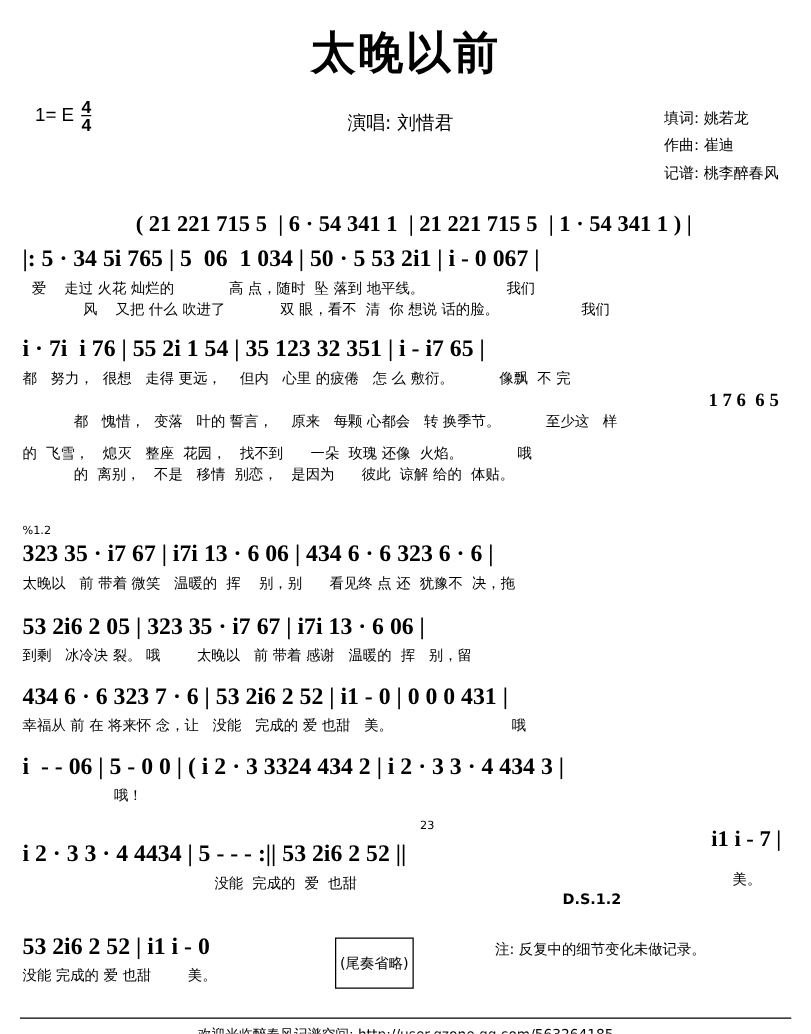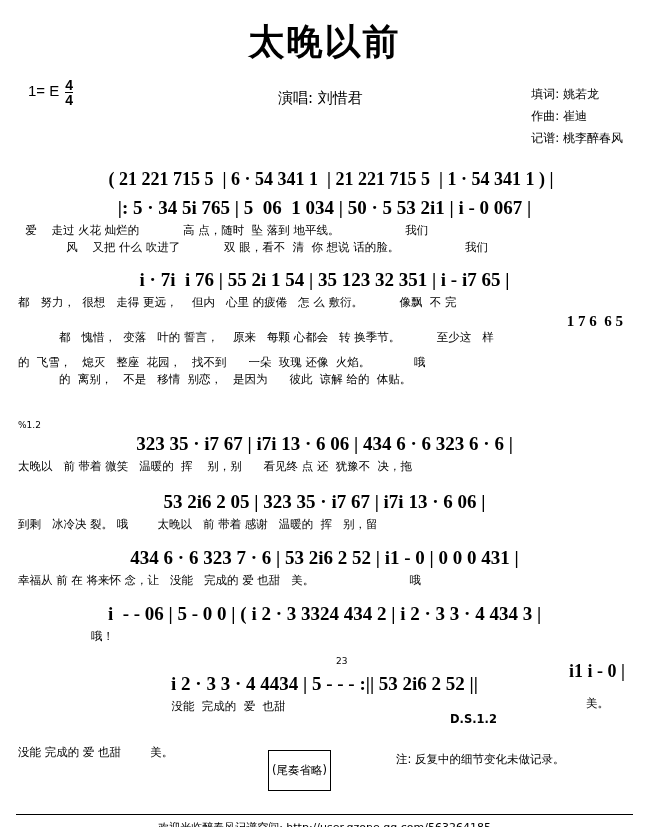--- a/index.html
+++ b/index.html
@@ -78,21 +78,20 @@
     height: 66px;
   }
   .notes {
     font-family: "Liberation Serif", serif;
     font-size: 19px;
     font-weight: bold;
     letter-spacing: 0px;
     white-space: pre;
     height: 28px;
     line-height: 28px;
-    text-align: center;
   }
   .lyrics {
     font-family: "DejaVu Sans", sans-serif;
     font-size: 11.5px;
     white-space: pre;
     line-height: 16px;
     height: 17px;
     letter-spacing: 0px;
   }
   .lyrics2 {
@@ -201,28 +200,29 @@
       <div class="lyrics">幸福从 前 在 将来怀 念，让   没能   完成的 爱 也甜   美。                          哦</div>
     </div>
 
     <div class="sysline" style="height:56px;">
       <div class="notes">i  - - 06 | 5 - 0 0 | ( i 2 · 3 3324 434 2 | i 2 · 3 3 · 4 434 3 |</div>
       <div class="lyrics">                    哦！</div>
     </div>
 
     <div class="sysline" style="height:74px;">
       <div class="tiny-mark abs" style="left:318px; top:-14px;">23</div>
-      <div class="sup-row abs" style="right:6px; top:-6px; font-size:18px;">i1 i - 0 |</div>
+      <div class="sup-row abs" style="right:6px; top:-6px; font-size:18px;">i1 i - 7 |</div>
       <div class="notes" style="margin-top:14px;">i 2 · 3 3 · 4 4434 | 5 - - - :|| 53 2i6 2 52 ||</div>
       <div class="lyrics">                                          没能  完成的  爱  也甜</div>
       <div class="note-small abs" style="right:22px; top:26px;">美。</div>
       <div class="note-small abs" style="left:432px; top:42px; font-weight:bold;">D.S.1.2</div>
     </div>
 
     <div class="sysline" style="height:60px;">
+      <div class="notes">53 2i6 2 52 | i1 i - 0</div>
       <div class="note-small abs" style="left:250px; top:6px; border:1px solid #000; padding:12px 3px;">(尾奏省略)</div>
       <div class="note-small abs" style="left:378px; top:8px;">注: 反复中的细节变化未做记录。</div>
       <div class="lyrics">没能 完成的 爱 也甜        美。</div>
     </div>
 
   </div>
 
   <div class="hr"></div>
   <div class="footer">欢迎光临醉春风记谱空间: http://user.qzone.qq.com/563264185</div>
 

